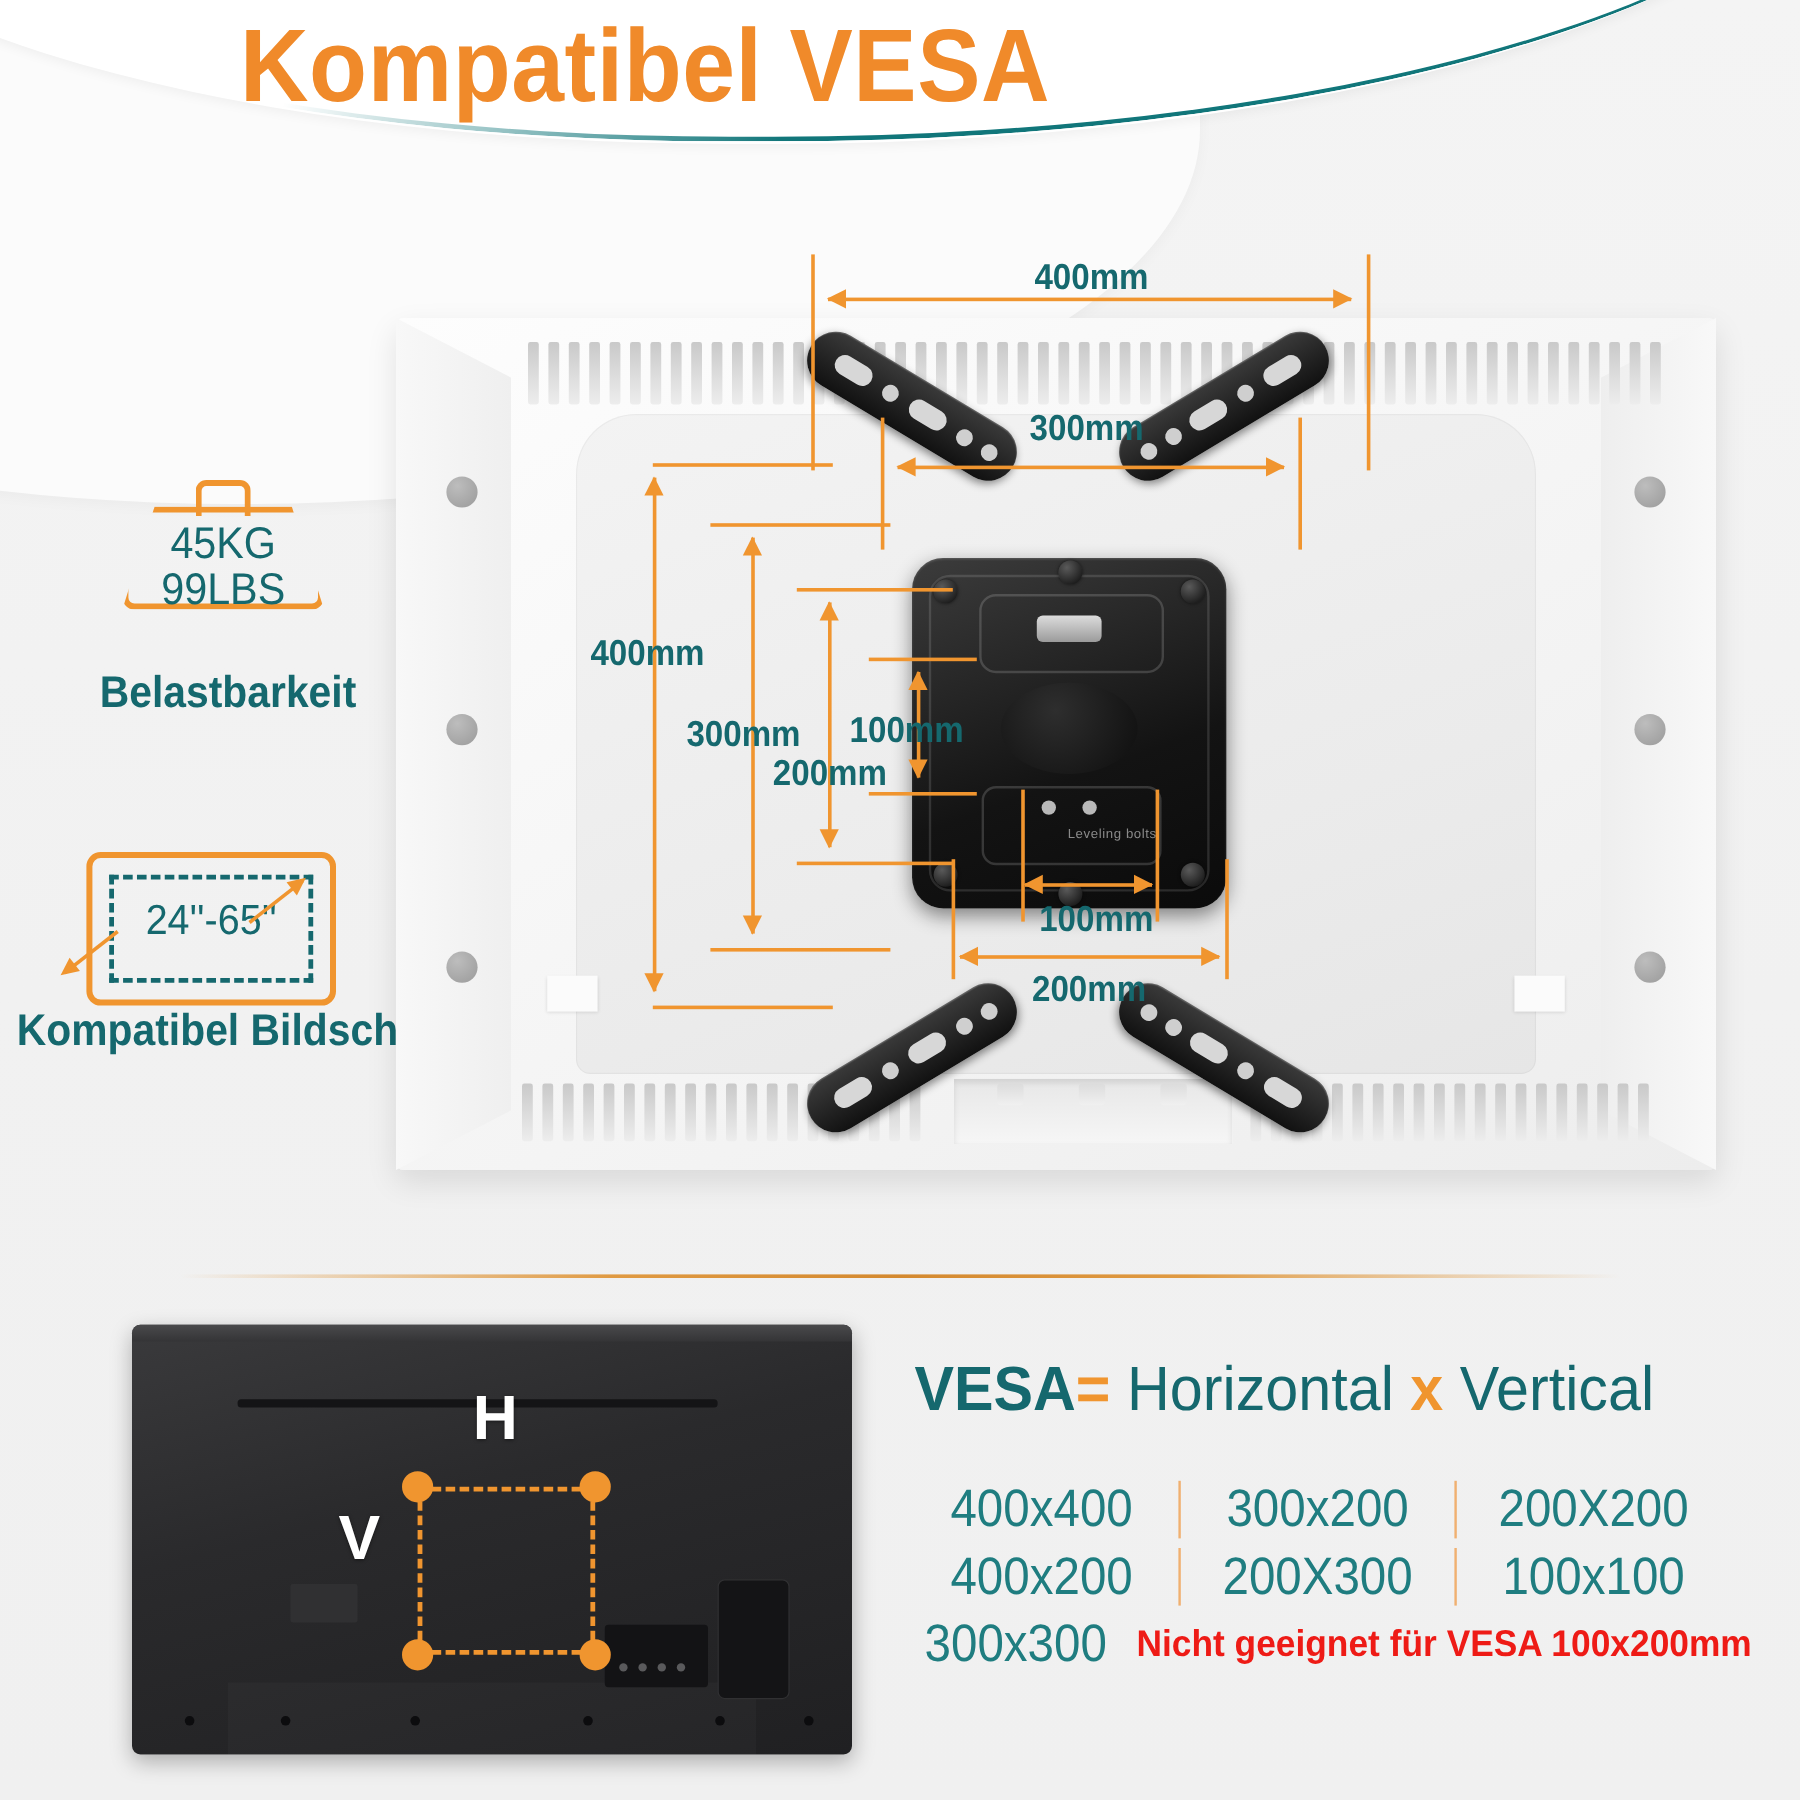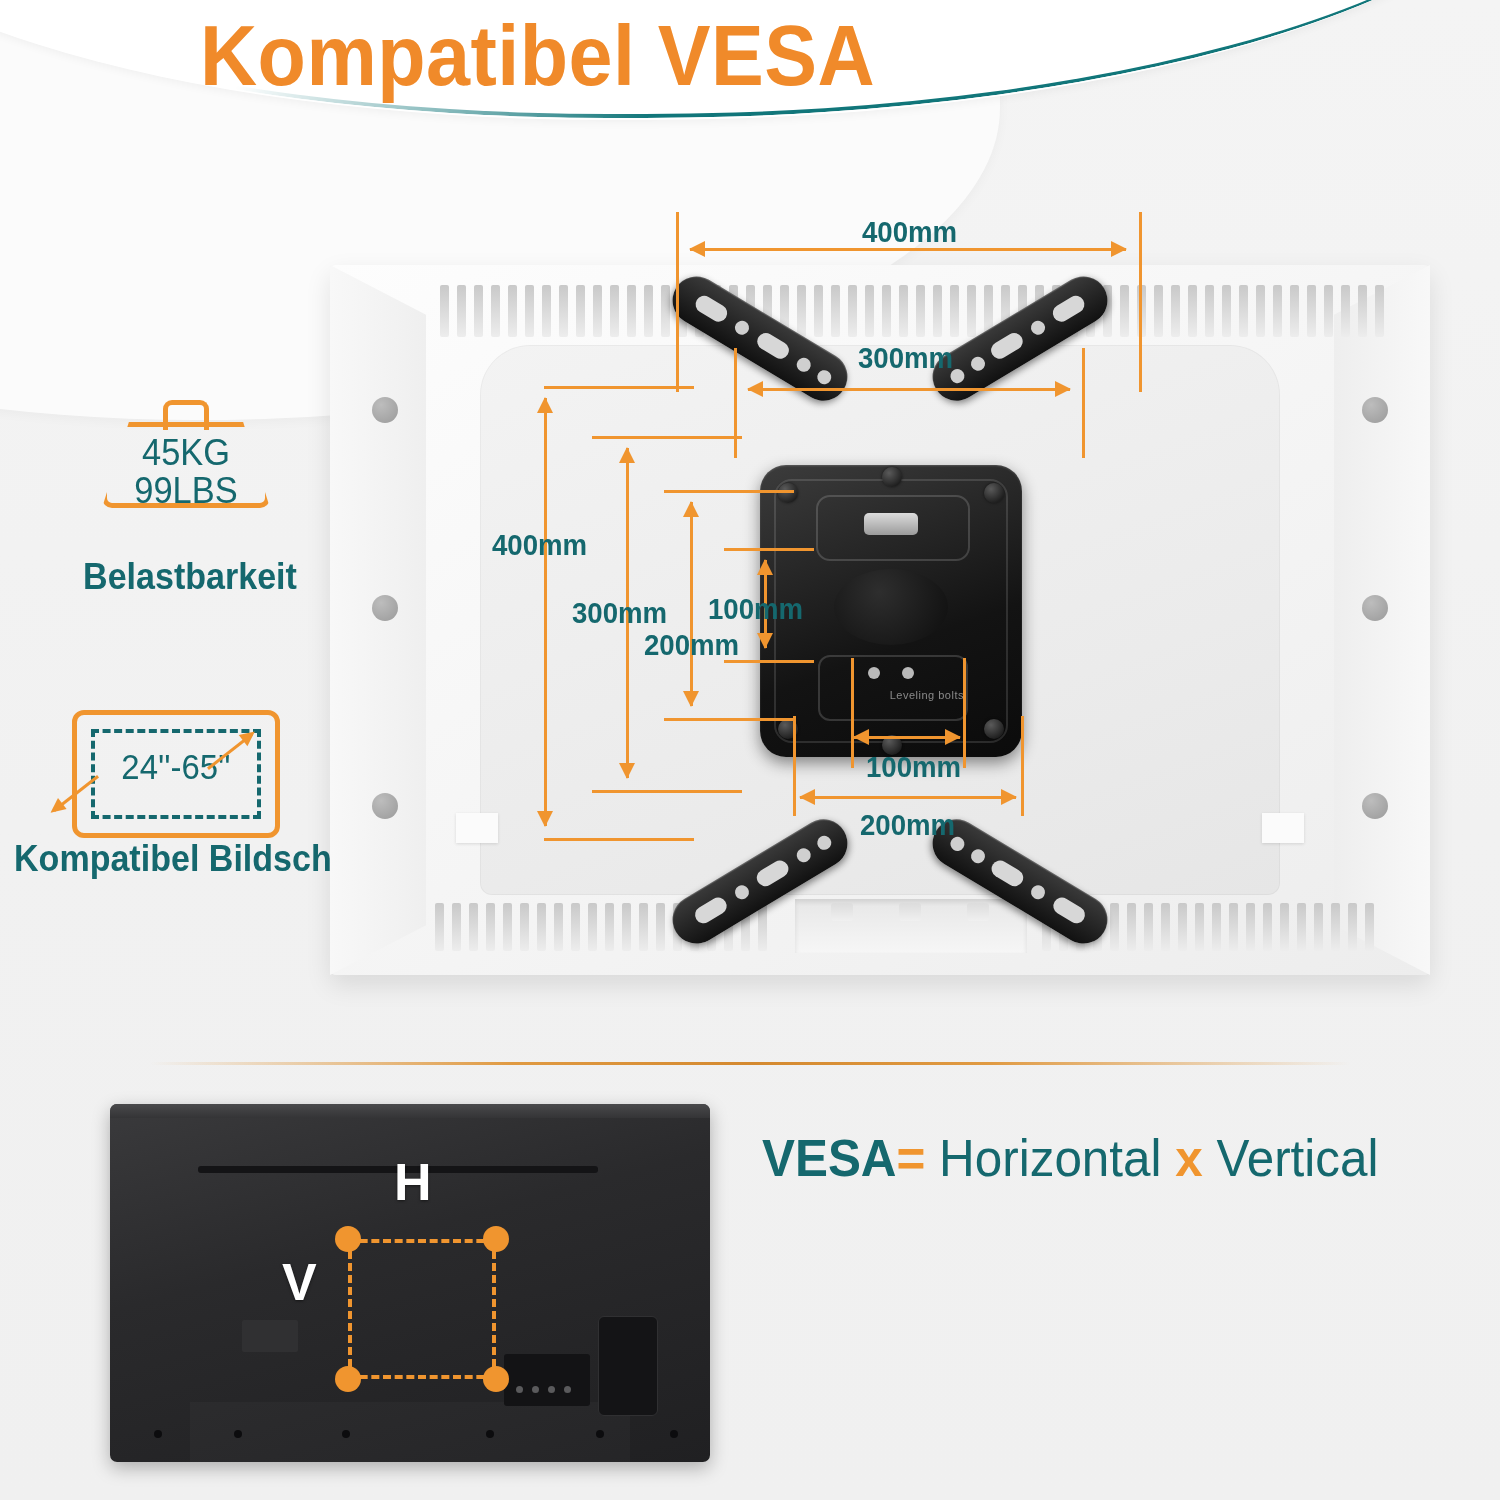--- a/index.html
+++ b/index.html
@@ -476,15 +476,34 @@
     <div class="vesa-dot" style="left:373px;top:262px"></div>
     <div class="hv" style="left:284px;top:48px">H</div>
     <div class="hv" style="left:172px;top:148px">V</div>
   </div>
 
   <div class="vesa-head">
     <span class="b">VESA</span><span class="o">=</span> <span class="n">Horizontal</span> <span class="o">x</span> <span class="n">Vertical</span>
   </div>
 
   <div class="vtable">
+    <div class="vrow">
+      <div class="vcell">400x400</div>
+      <div class="vsep"></div>
+      <div class="vcell">300x200</div>
+      <div class="vsep"></div>
+      <div class="vcell">200X200</div>
+    </div>
+    <div class="vrow">
+      <div class="vcell">400x200</div>
+      <div class="vsep"></div>
+      <div class="vcell">200X300</div>
+      <div class="vsep"></div>
+      <div class="vcell">100x100</div>
+    </div>
+    <div class="vrow">
+      <div class="vcell">300x300</div>
+      <div class="vsep"></div>
+      <div class="vwarn">Nicht geeignet für VESA 100x200mm</div>
+    </div>
   </div>
 
 </div>
 
 </body></html>

